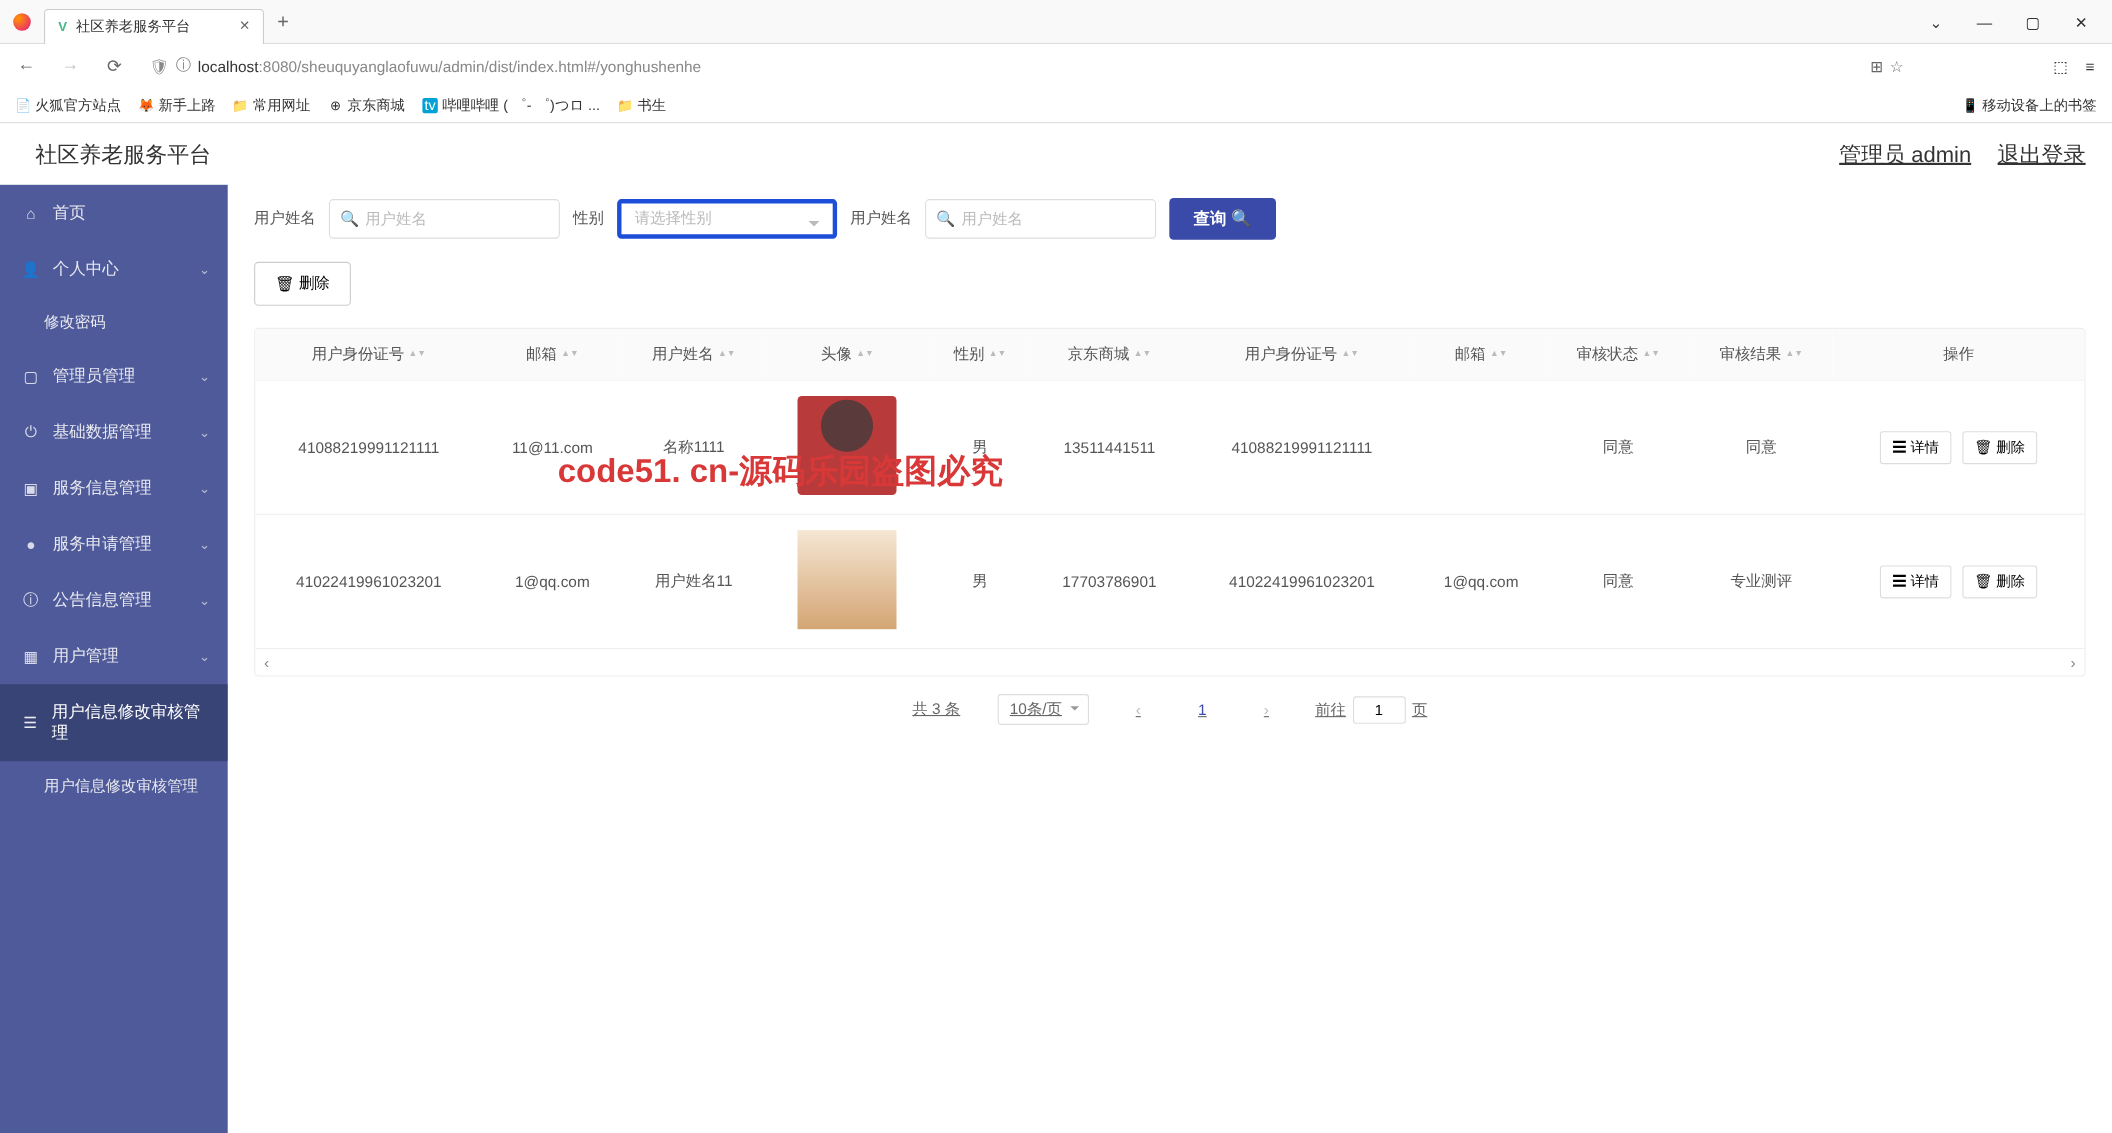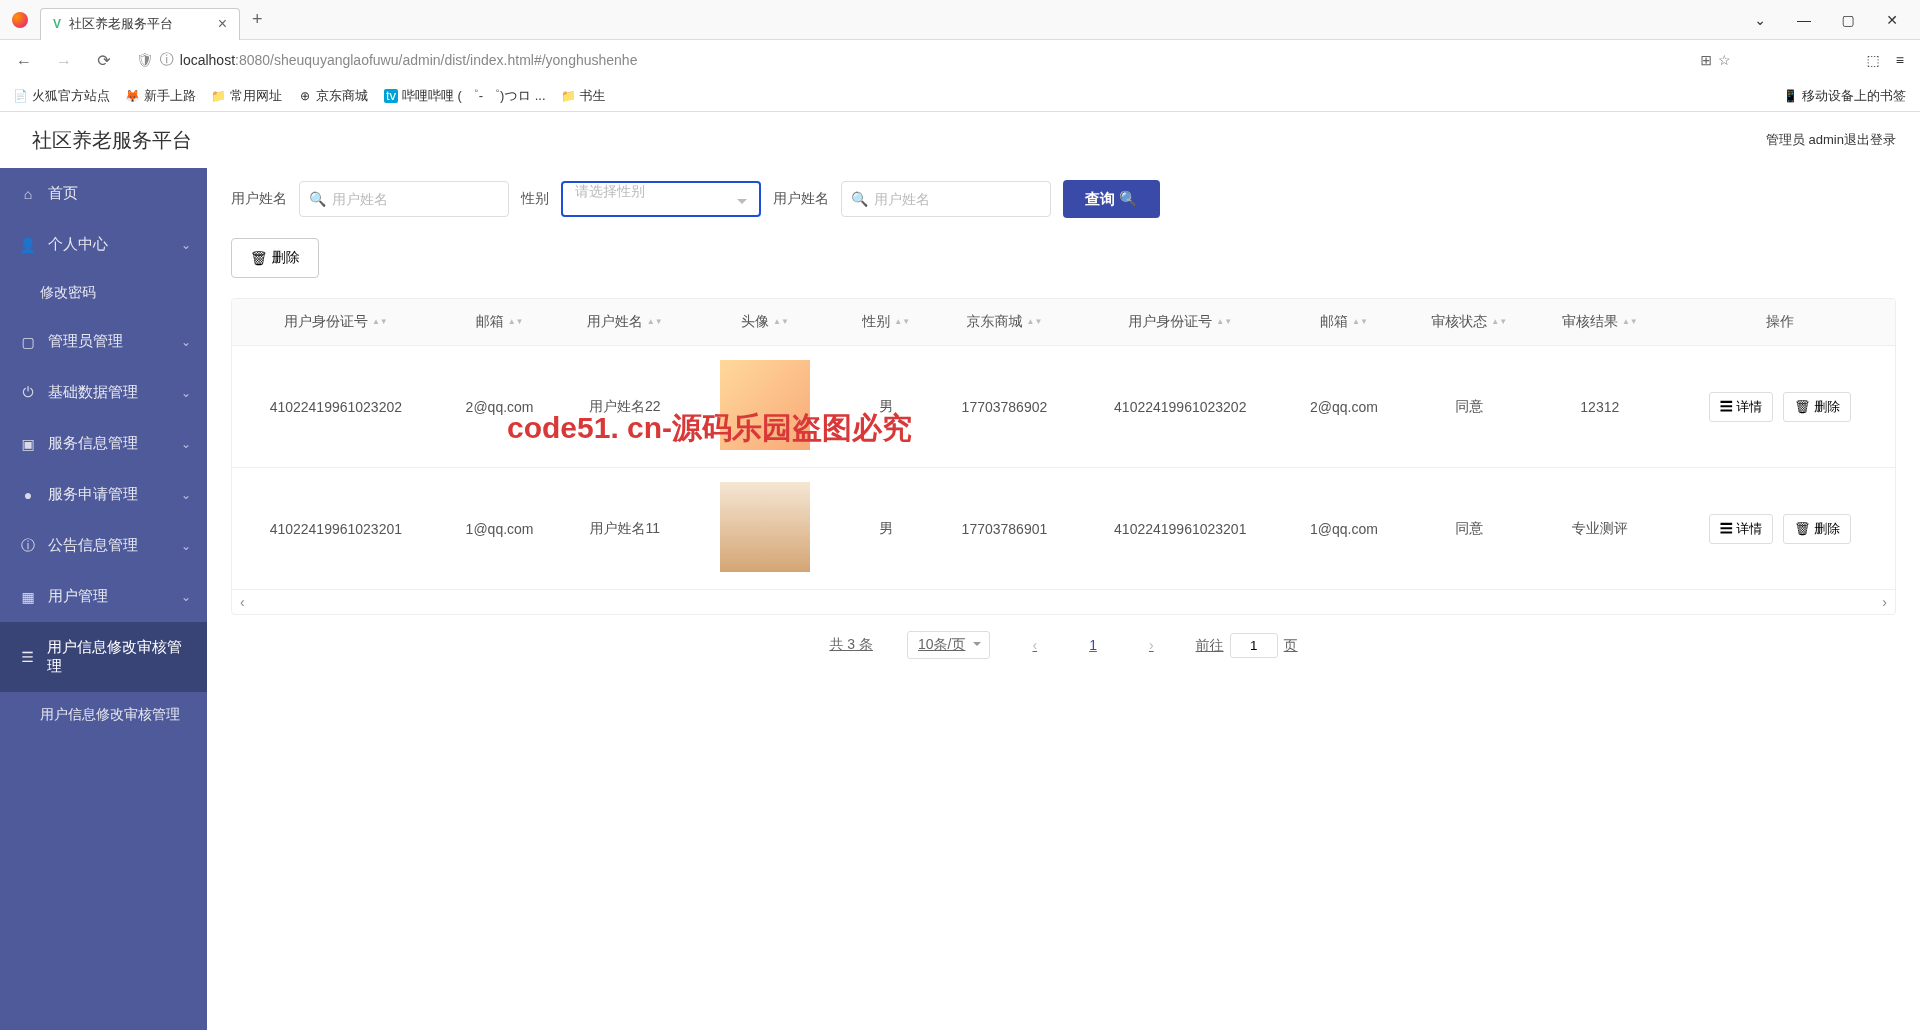--- a/index.html
+++ b/index.html
@@ -27,42 +27,42 @@
 .addr-actions { display: flex; gap: 6px; color: #666; }
 
 .bookmarks-row { height: 32px; display: flex; align-items: center; padding: 0 8px; gap: 4px; border-bottom: 1px solid #ddd; }
 .bm-item { display: flex; align-items: center; gap: 4px; padding: 4px 6px; font-size: 13px; color: #333; cursor: pointer; }
 .bm-ico { width: 14px; height: 14px; display: inline-flex; align-items: center; justify-content: center; font-size: 12px; }
 .bm-spacer { flex: 1; }
 
 
 .app-header { height: 56px; display: flex; align-items: center; padding: 0 24px 0 32px; justify-content: space-between; }
 .app-title { font-size: 20px; font-weight: 500; }
-.app-header-right { display: flex; font-size: 13px; }
+.app-header-right { display: flex; gap: 24px; font-size: 20px; text-decoration: underline; }
 .hdr-link { cursor: pointer; }
 
 
 .app-body { display: flex; height: calc(1030px - 40px - 40px - 32px - 56px); }
 .sidebar { width: 207px; background: #4e5a9a; color: #e8e8f0; overflow-y: auto; }
 .side-item { display: flex; align-items: center; gap: 12px; padding: 16px 20px; font-size: 15px; cursor: pointer; position: relative; }
 .side-item.active { background: #394476; color: #fff; }
 .side-icon { width: 16px; display: inline-flex; justify-content: center; font-size: 14px; opacity: 0.9; }
 .side-chev { position: absolute; right: 16px; font-size: 12px; opacity: 0.7; }
 .side-sub { padding: 14px 20px 14px 40px; font-size: 14px; cursor: pointer; }
 
 .main { flex: 1; padding: 12px 24px 0 24px; overflow: hidden; position: relative; }
 
 
 .filter-bar { display: flex; align-items: center; gap: 12px; flex-wrap: wrap; }
 .filt-label { font-size: 14px; color: #555; }
 .filt-input { position: relative; }
 .filt-input input { height: 36px; border: 1px solid #ddd; border-radius: 4px; padding: 0 12px 0 32px; font-size: 14px; width: 210px; }
 .filt-input input::placeholder { color: #bbb; }
 .filt-icon { position: absolute; left: 10px; top: 50%; transform: translateY(-50%); color: #bbb; font-size: 14px; }
-.filt-select { height: 36px; border: 2px solid #1d4ed8; border-radius: 4px; padding: 0 30px 0 12px; font-size: 14px; width: 200px; color: #bbb; background: #fff; position: relative; display: flex; }
+.filt-select { height: 36px; border: 4px solid #1d4ed8; border-radius: 4px; padding: 0 30px 0 12px; font-size: 14px; width: 200px; color: #bbb; background: #fff; position: relative; display: flex; align-items: center; }
 .filt-select::after { content: ""; position: absolute; right: 12px; top: 16px; border: 5px solid transparent; border-top-color: #bbb; }
 .search-btn { background: #3a4aa8; color: #fff; border: none; height: 38px; padding: 0 22px; border-radius: 4px; font-size: 15px; cursor: pointer; display: flex; align-items: center; gap: 4px; font-weight: bold; }
 
 .del-btn-row { margin: 20px 0; }
 .del-btn { border: 1px solid #ccc; background: #fff; padding: 10px 18px; border-radius: 4px; font-size: 14px; cursor: pointer; display: inline-flex; align-items: center; gap: 4px; }
 
 
 .tbl-wrap { border: 1px solid #eee; border-radius: 4px; overflow: auto; position: relative; }
 .tbl { width: 100%; border-collapse: collapse; min-width: 1200px; }
 .tbl th, .tbl td { padding: 14px 10px; text-align: center; border-bottom: 1px solid #eee; font-size: 14px; color: #555; vertical-align: middle; }
@@ -252,30 +252,30 @@
             <th><span>京东商城</span><span class="sort">▲▼</span></th>
             <th><span>用户身份证号</span><span class="sort">▲▼</span></th>
             <th><span>邮箱</span><span class="sort">▲▼</span></th>
             <th><span>审核状态</span><span class="sort">▲▼</span></th>
             <th><span>审核结果</span><span class="sort">▲▼</span></th>
             <th><span>操作</span></th>
           </tr>
         </thead>
         <tbody id="tbody">
             <tr>
-              <td>41022419961023202</td>
-    <td>2@qq.com</td>
-    <td>用户姓名22</td>
-    <td><span class="avatar a2"></span></td>
+              <td>41088219991121111</td>
+    <td>11@11.com</td>
+    <td>名称1111</td>
+    <td><span class="avatar a1"></span></td>
     <td>男</td>
-    <td>17703786902</td>
-    <td>41022419961023202</td>
-    <td>2@qq.com</td>
+    <td>13511441511</td>
+    <td>41088219991121111</td>
+    <td></td>
     <td>同意</td>
-    <td>12312</td>
+    <td>同意</td>
     <td>
       <button class="op-btn">☰ 详情</button>
       <button class="op-btn">🗑 删除</button>
     </td>
             </tr>
             <tr>
               <td>41022419961023201</td>
     <td>1@qq.com</td>
     <td>用户姓名11</td>
     <td><span class="avatar a3"></span></td>

